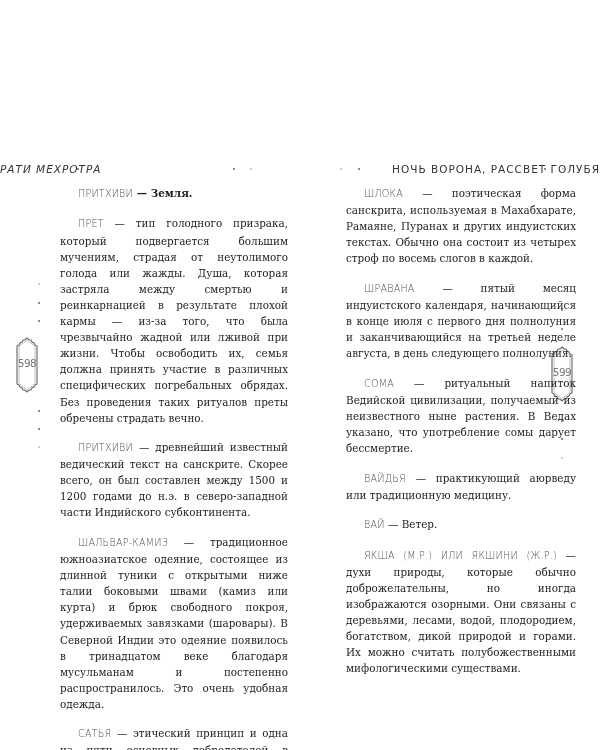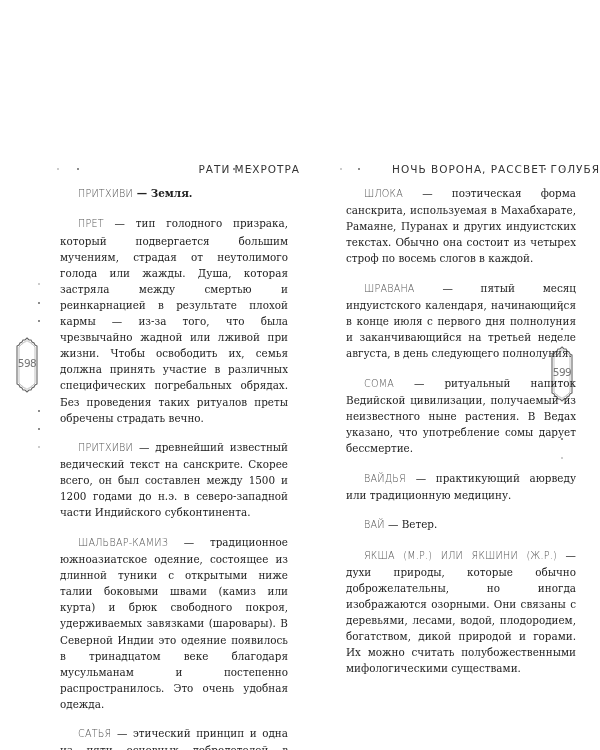--- a/index.html
+++ b/index.html
@@ -1,21 +1,21 @@
 <!DOCTYPE html>
 <html><head>
 <meta charset="utf-8">
 <style>
   html, body { margin:0; padding:0; background:#ffffff; }
   body { width:600px; height:750px; position:relative; overflow:hidden; font-family:"DejaVu Serif", serif; color:#222; }
   .page { position:absolute; top:0; height:750px; width:300px; }
   .page.left { left:0; }
   .page.right { left:300px; }
   .running-head { position:absolute; top:163px; font-family:"DejaVu Sans", sans-serif; font-size:10.5px; letter-spacing:1px; color:#333; white-space:nowrap; }
-  .left .running-head { left:0; width:300px; text-align:right; }
+  .left .running-head { left:0; width:300px; text-align:left;font-style:italic; }
   .right .running-head { left:0; width:300px; text-align:right; }
   .dot { position:absolute; width:2px; height:2px; border-radius:50%; background:#666; }
   .dot.faint { background:#bbb; }
   .text-block { position:absolute; top:185px; font-size:10.4px; line-height:16.1px; text-align:justify; hyphens:auto; }
   .left .text-block { left:60px; width:228px; }
   .right .text-block { left:46px; width:230px; }
   .entry { margin:0 0 13.4px 0; text-indent:18px; }
   .term { font-family:"DejaVu Sans", sans-serif; font-size:9.6px; color:#555; font-weight:300; letter-spacing:0.2px;margin-top:44px; }
   .folio { position:absolute; width:26px; height:56px; }
   .folio svg { position:absolute; left:0; top:0; }

